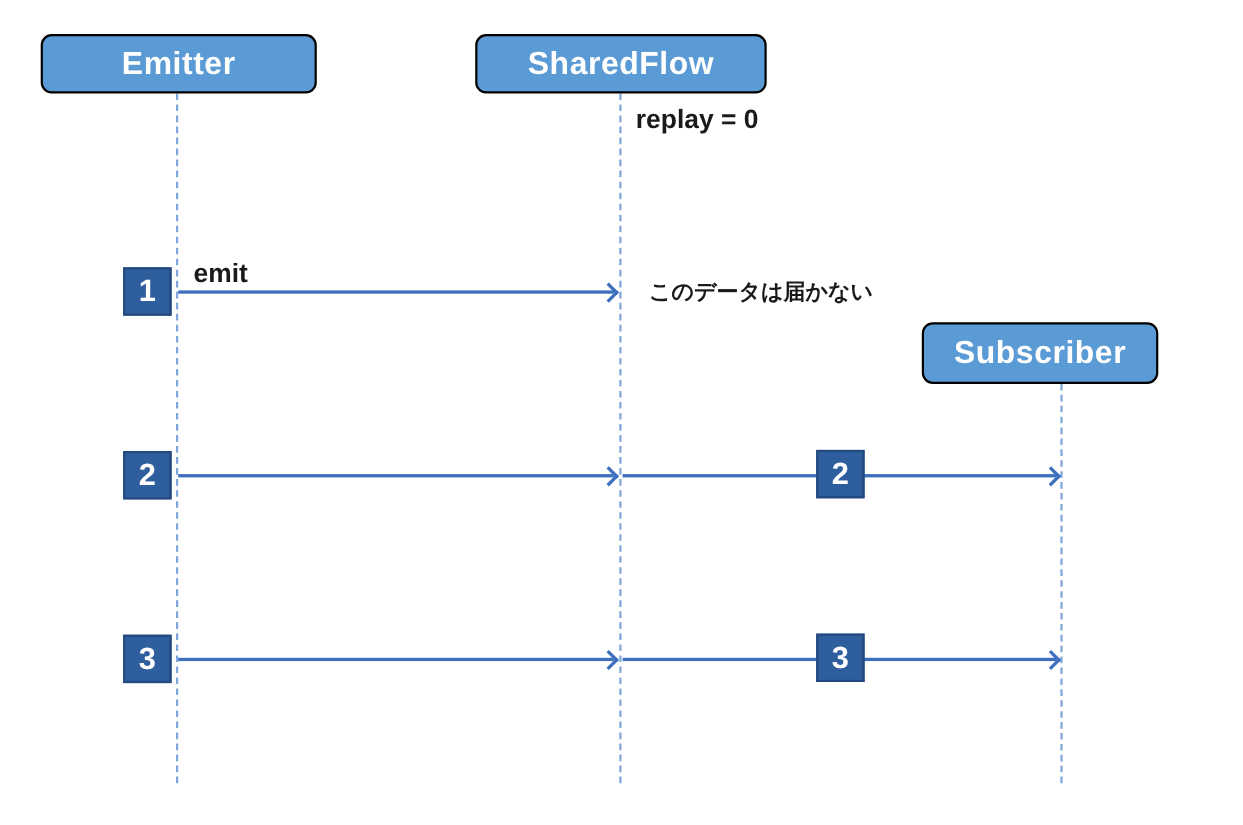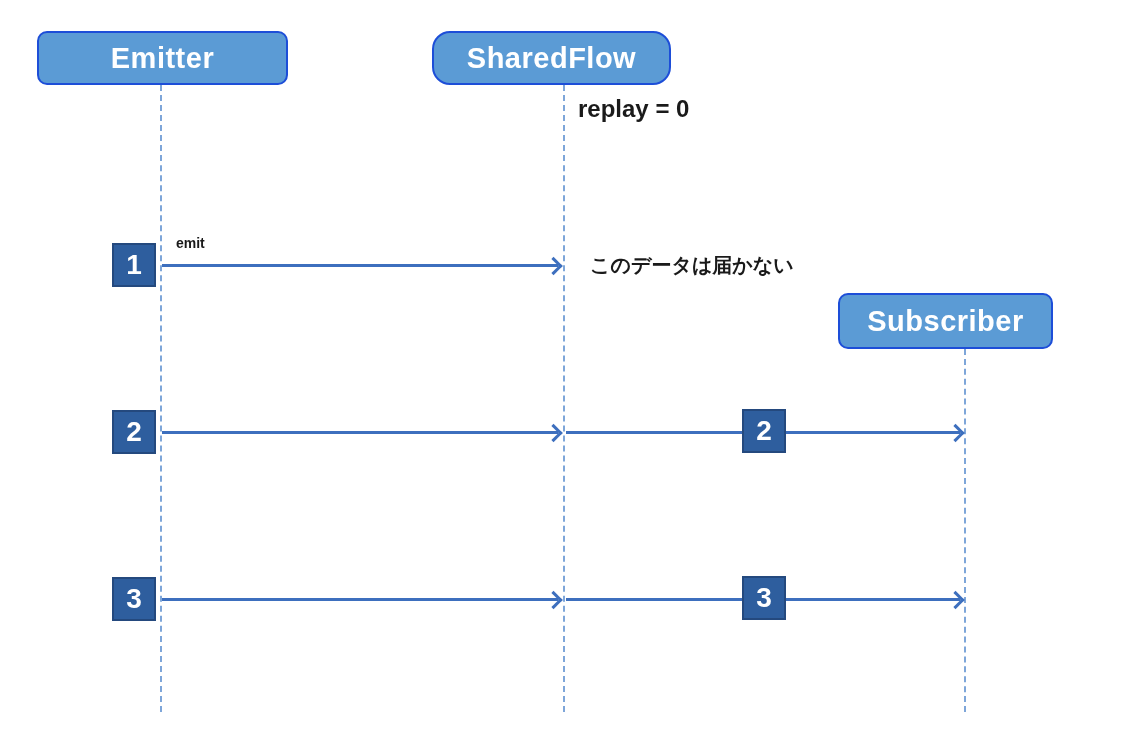--- a/index.html
+++ b/index.html
@@ -8,32 +8,32 @@
     width:1130px;height:750px;
     background:#ffffff;
     font-family:"Liberation Sans","DejaVu Sans",sans-serif;
     overflow:hidden;
   }
 
   
   .actor{
     position:absolute;
     background:#5B9BD5;
-    border:2px solid #1d4ed8;
+    border:2px solid #000000;
     border-radius:10px;
     color:#ffffff;
     font-weight:bold;
     font-size:29px;
     display:flex;align-items:center;justify-content:center;
     box-sizing:border-box;
     letter-spacing:0.5px;
     z-index:3;
   }
   .actor-emitter{left:37px;top:31px;width:251px;height:54px;}
-  .actor-sharedflow{left:432px;top:31px;width:239px;height:54px;border-radius:18px;}
+  .actor-sharedflow{left:432px;top:31px;width:265px;height:54px;}
   .actor-subscriber{left:838px;top:293px;width:215px;height:56px;}
 
   
   .lifeline{
     position:absolute;
     width:0;
     border-left:2px dashed #7EA6D9;
     z-index:0;
   }
   .lifeline-emitter{left:160px;top:85px;height:627px;}
@@ -85,21 +85,21 @@
 
   
   .annotation{
     position:absolute;
     color:#1A1A1A;
     font-weight:bold;
     white-space:nowrap;
     z-index:2;
   }
   .annotation-replay{left:578px;top:95px;font-size:24px;}
-  .annotation-emit{left:176px;top:235px;font-size:14px;text-align:center;}
+  .annotation-emit{left:176px;top:235px;font-size:24px;text-align:center;}
   .annotation-notdelivered{left:590px;top:252px;font-size:20px;}
 </style>
 </head>
 <body>
 
 <div class="canvas">
 
   <div class="lifeline lifeline-emitter"></div>
   <div class="lifeline lifeline-sharedflow"></div>
   <div class="lifeline lifeline-subscriber"></div>

